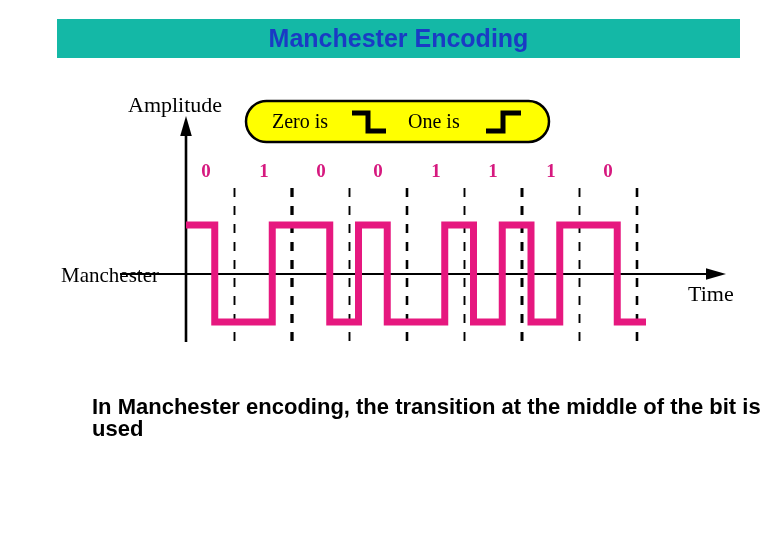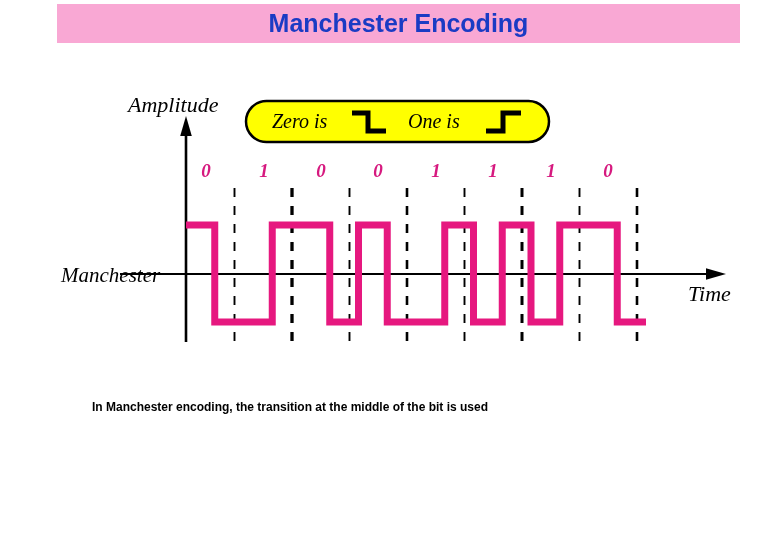--- a/index.html
+++ b/index.html
@@ -17,59 +17,58 @@
   #slide {
     position: relative;
     width: 780px;
     height: 540px;
   }
 
   
   #title-bar {
     position: absolute;
     left: 57px;
-    top: 4px;
+    top: 19px;
     width: 683px;
     height: 39px;
-    background: #f9a8d4;
+    background: #14b8a6;
     display: flex;
     align-items: center;
     justify-content: center;
   }
   #title-text {
     font-family: "Liberation Sans", sans-serif;
     font-weight: bold;
     font-size: 25px;
     color: #1a3bc4;
     letter-spacing: 0px;
     white-space: nowrap;
   }
 
   
   #figure {
     position: absolute;
     left: 0;
     top: 60px;
     width: 780px;
     height: 310px;
-    font-style: italic;
   }
   #figure svg {
     display: block;
   }
 
   
   #caption {
     position: absolute;
     left: 92px;
     top: 396px;
     width: 672px;
     font-family: "Liberation Sans", sans-serif;
     font-weight: bold;
-    font-size: 12px;
+    font-size: 22px;
     line-height: 22px;
     color: #000000;
   }
 
   
   #footer {
     position: absolute;
     left: 0;
     top: 480px;
     width: 780px;

